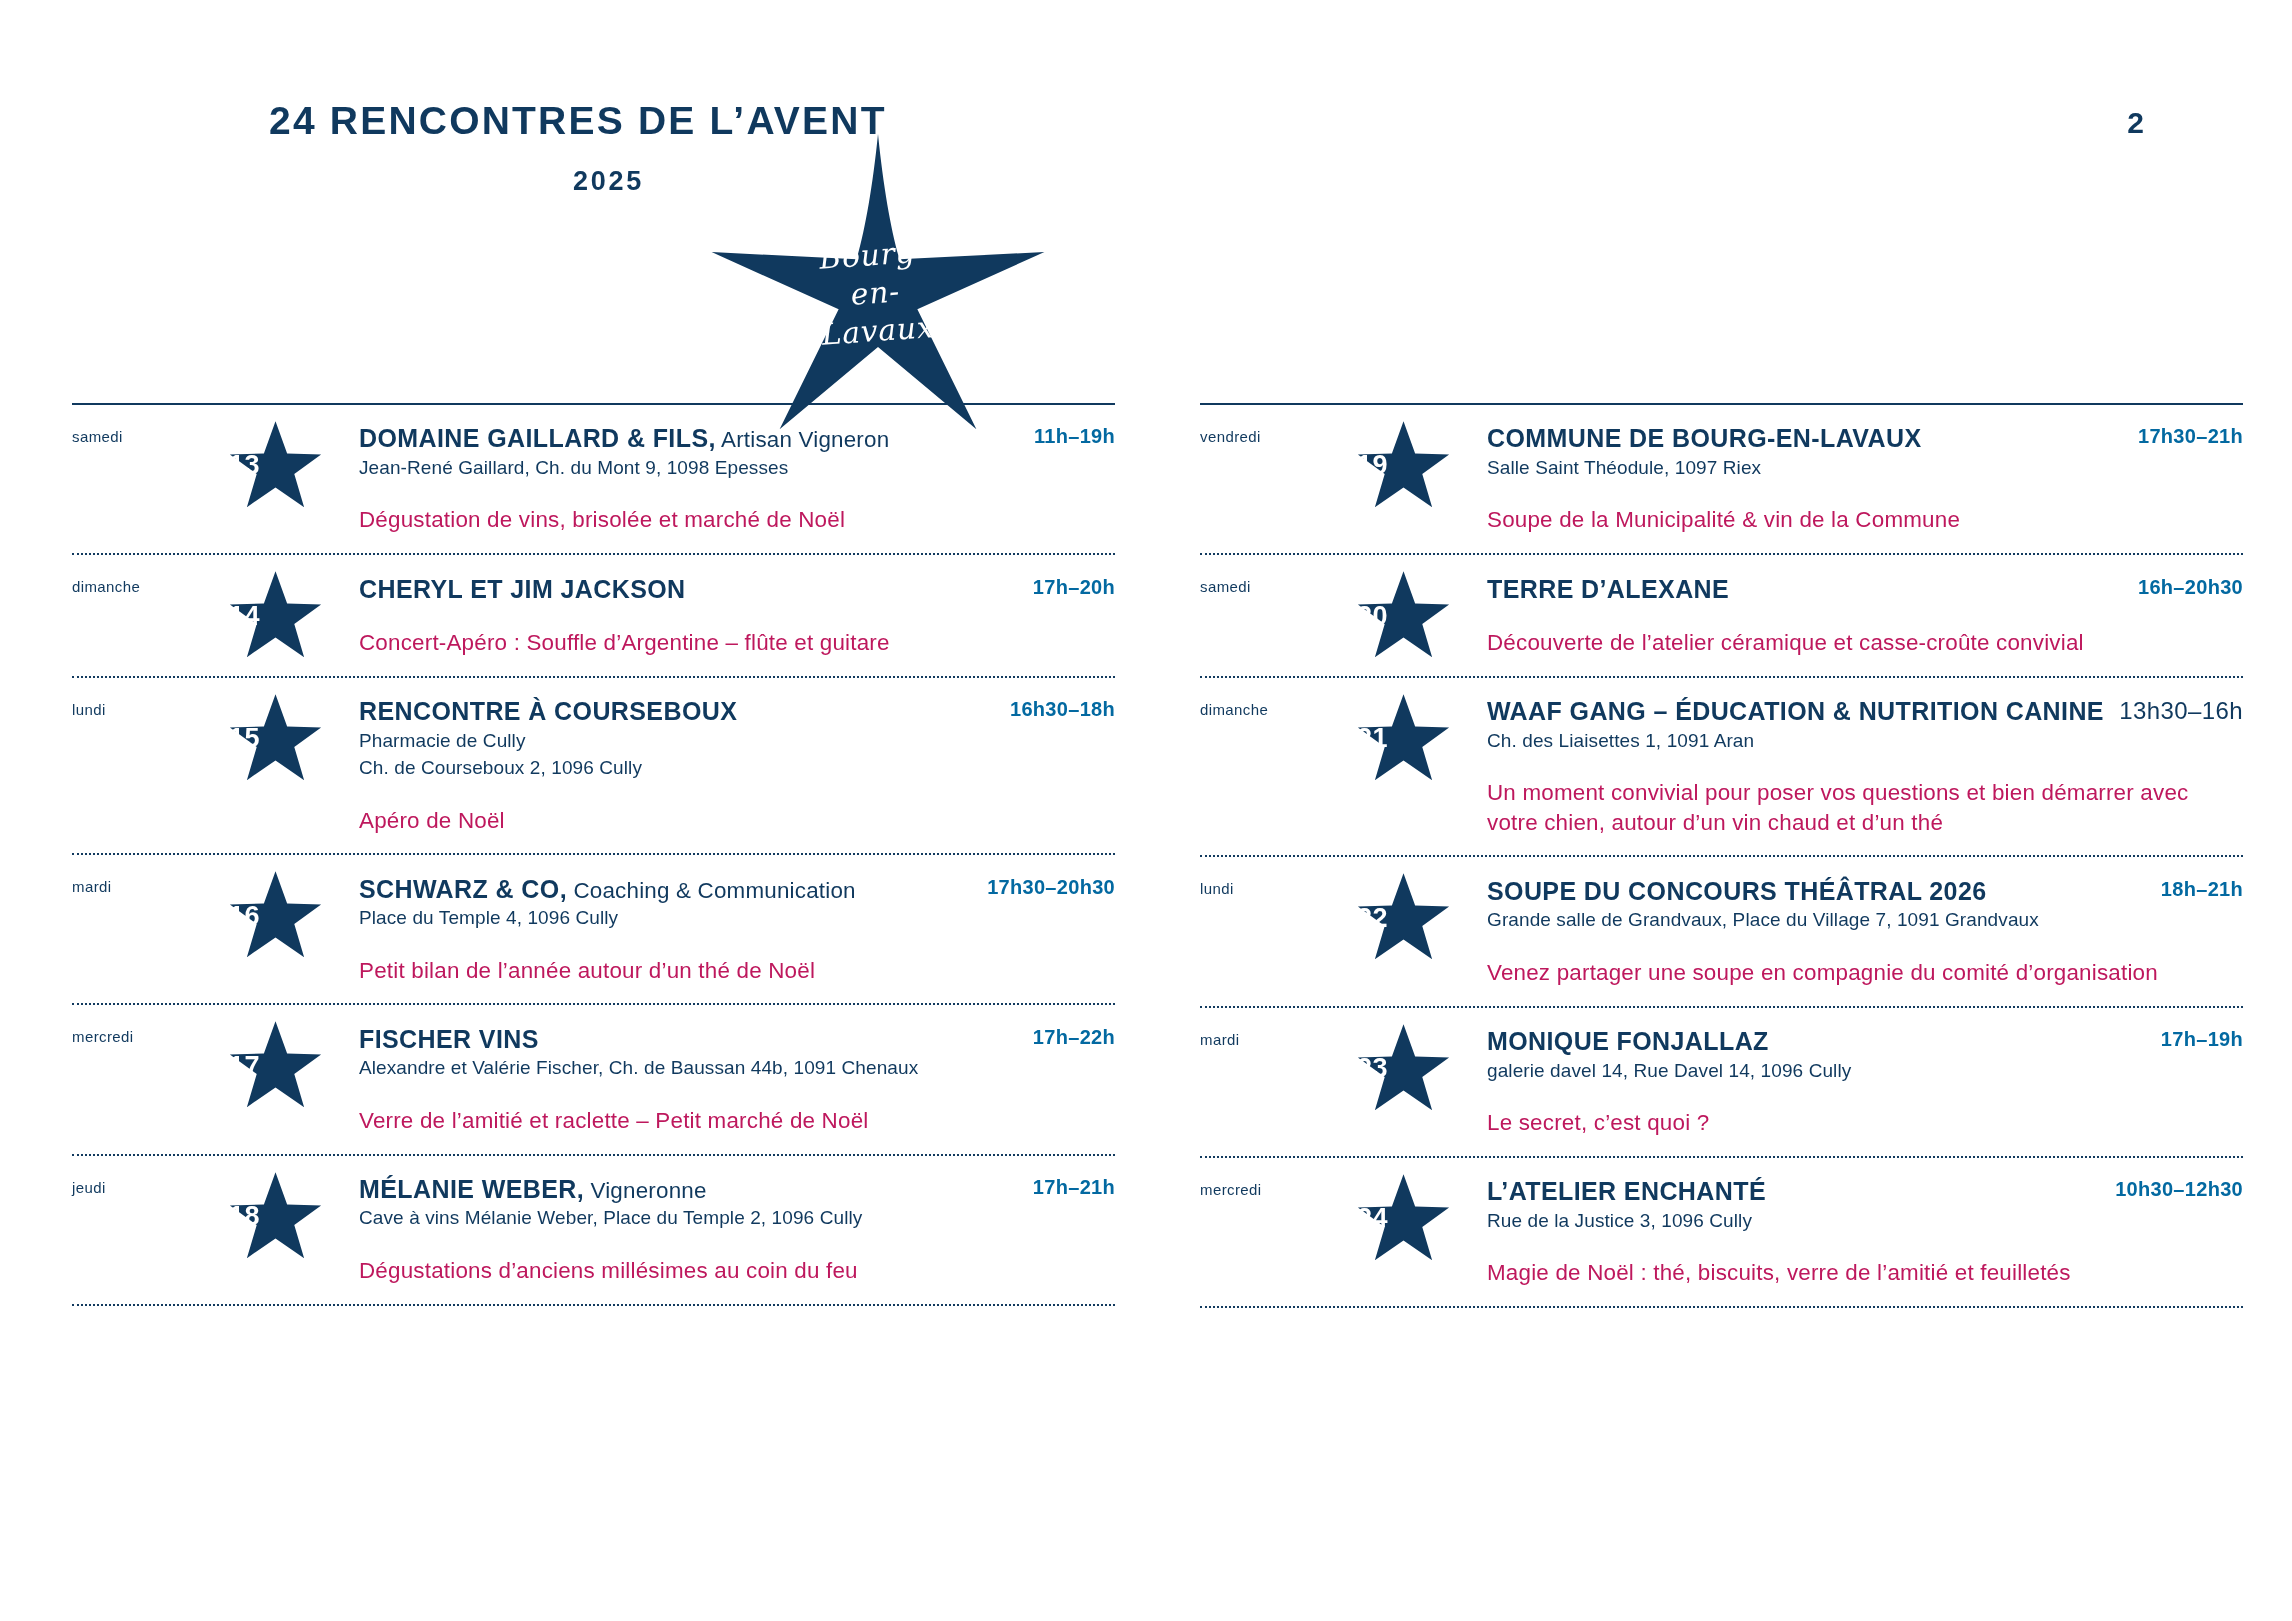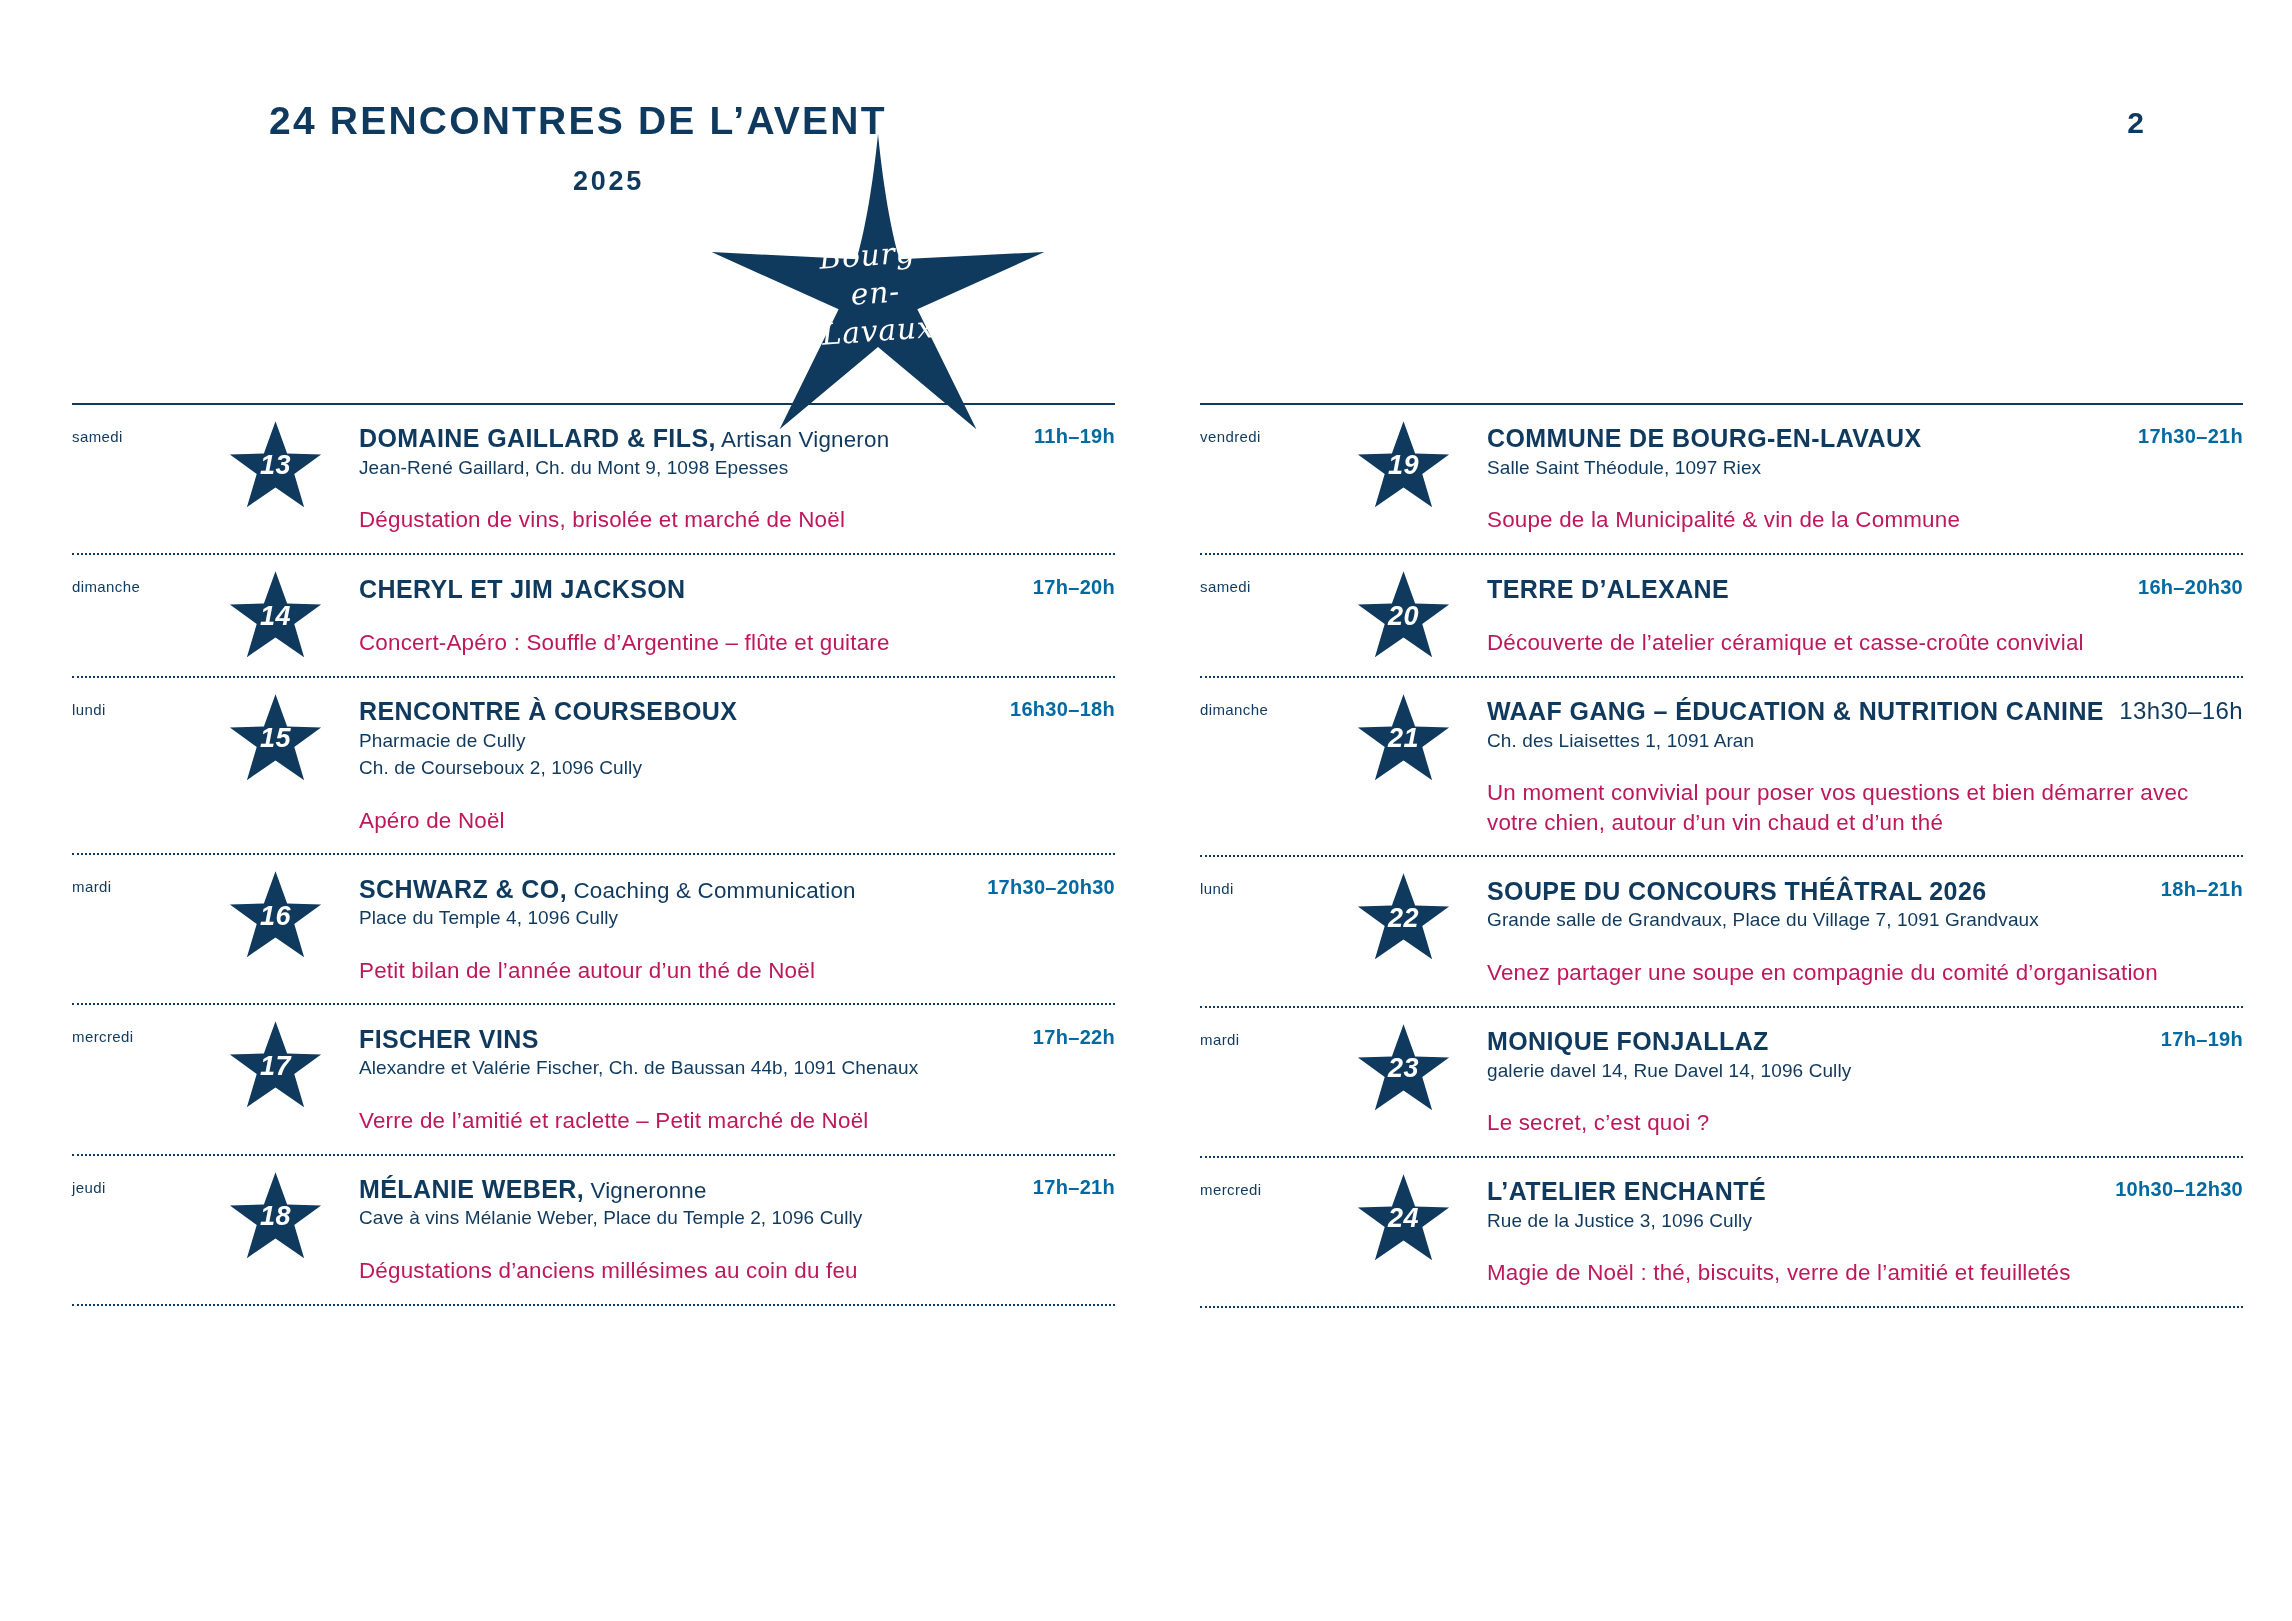--- a/index.html
+++ b/index.html
@@ -117,25 +117,23 @@
   .star-badge {
     position: absolute;
     left: 157px; top: 16px;
     width: 93px; height: 90px;
   }
   .star-badge svg { display: block; }
   .star-badge .daynum {
     position: absolute;
     left: 0; top: 29.6px;
     width: 93px;
-    text-align: center;
     color: #ffffff;
     font-size: 27px;
     font-weight: 700;
-    font-style: italic;
     letter-spacing: 0.4px;
   }
 
   .body {
     margin-left: 287px;
     position: relative;
     padding-right: 0;
   }
   .line-title {
     font-size: 25px;

